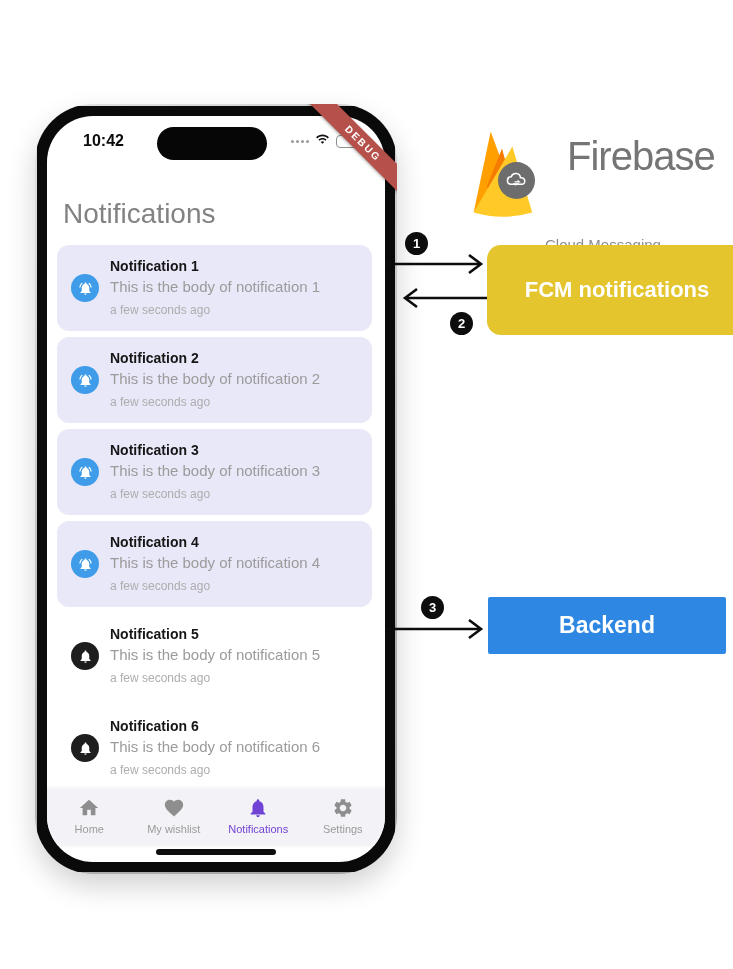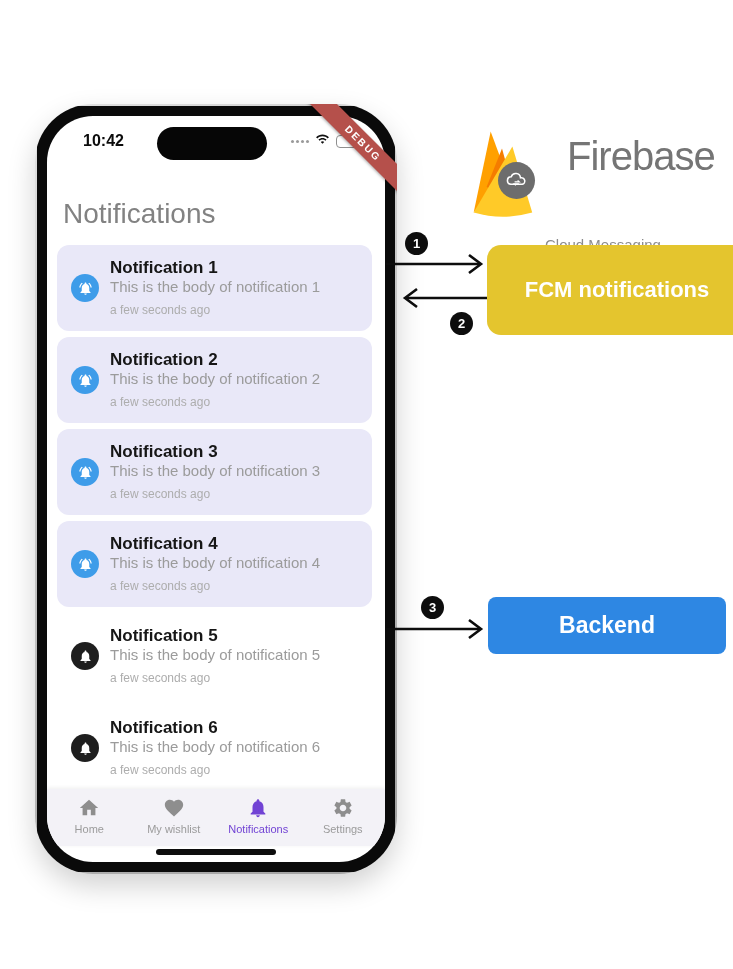--- a/index.html
+++ b/index.html
@@ -44,21 +44,21 @@
   .notif-list { position:absolute; left:10px; top:129px; width:315px; }
   .card { position:relative; height:86px; border-radius:12px; margin-bottom:6px; }
   .card.highlighted { background:#e9e8f8; }
   .avatar {
     position:absolute; left:14px; top:29px; width:28px; height:28px; border-radius:50%;
     display:flex; align-items:center; justify-content:center;
   }
   .avatar.blue { background:#3e9ce9; }
   .avatar.black { background:#1e1e1e; }
   .avatar svg { width:15px; height:15px; fill:#fff; }
-  .n-title { position:absolute; left:53px; top:13px; font-size:17px; font-weight:bold; color:#161616; }
+  .n-title { position:absolute; left:53px; top:13px; font-size:14px; font-weight:bold; color:#161616; }
   .n-body  { position:absolute; left:53px; top:33px; font-size:15px; color:#9b9b9b; }
   .n-time  { position:absolute; left:53px; top:58px; font-size:12px; color:#adadad; }
 
   
   .tab-bar {
     position:absolute; left:0; right:0; top:673px; height:57px; background:#f3f2f7;
     box-shadow:0 -1px 4px rgba(0,0,0,.07); display:flex; z-index:2;
   }
   .tab { flex:1; display:flex; flex-direction:column; align-items:center; padding-top:8px; gap:4px; cursor:pointer; }
   .tab svg { width:22px; height:22px; fill:#8e8e8e; }
@@ -80,21 +80,21 @@
   .fb-title { position:absolute; left:70px; top:10px; font-size:40px; color:#757575; letter-spacing:-1px;margin-left:29px; }
   .fb-subtitle { position:absolute; left:77px; top:64px; font-size:15px; color:#8c8c8c;margin-top:48px; }
 
   .fcm-box {
     position:absolute; left:487px; top:245px; width:260px; height:90px;
     background:#e4c52e; border-radius:14px; display:flex; align-items:center; justify-content:center; z-index:2;
   }
   .fcm-box span { font-size:22px; font-weight:bold; color:#ffffff; }
   .backend-box {
     position:absolute; left:488px; top:597px; width:238px; height:57px;
-    background:#2e87e3; border-radius:8px; display:flex; align-items:center; justify-content:center; z-index:2;
+    background:#2e87e3; border-radius:2px; display:flex; align-items:center; justify-content:center; z-index:2;
   }
   .backend-box span { font-size:23px; font-weight:bold; color:#ffffff; }
 
   .arrows { position:absolute; left:0; top:0; width:733px; height:969px; pointer-events:none; z-index:1; }
   .step {
     position:absolute; width:23px; height:23px; border-radius:50%; background:#0d0d0d;
     color:#fff; font-size:13px; font-weight:bold; display:flex; align-items:center; justify-content:center; z-index:3;
   }
   .step1 { left:405px; top:232px; }
   .step2 { left:450px; top:312px; }

